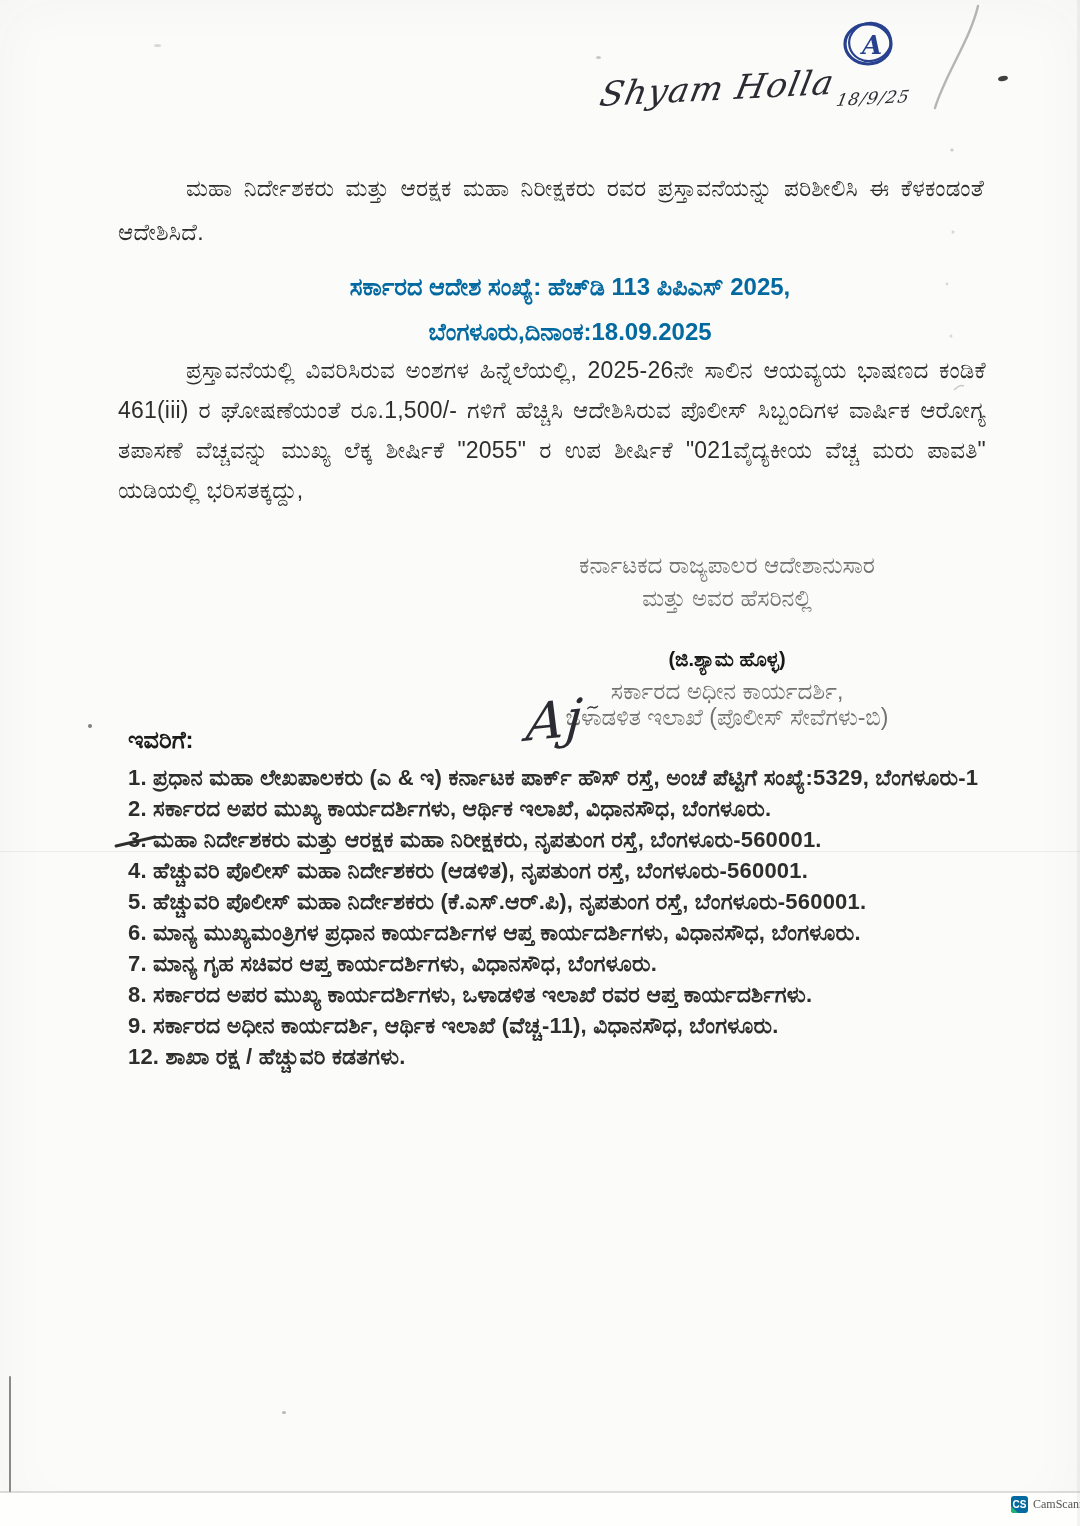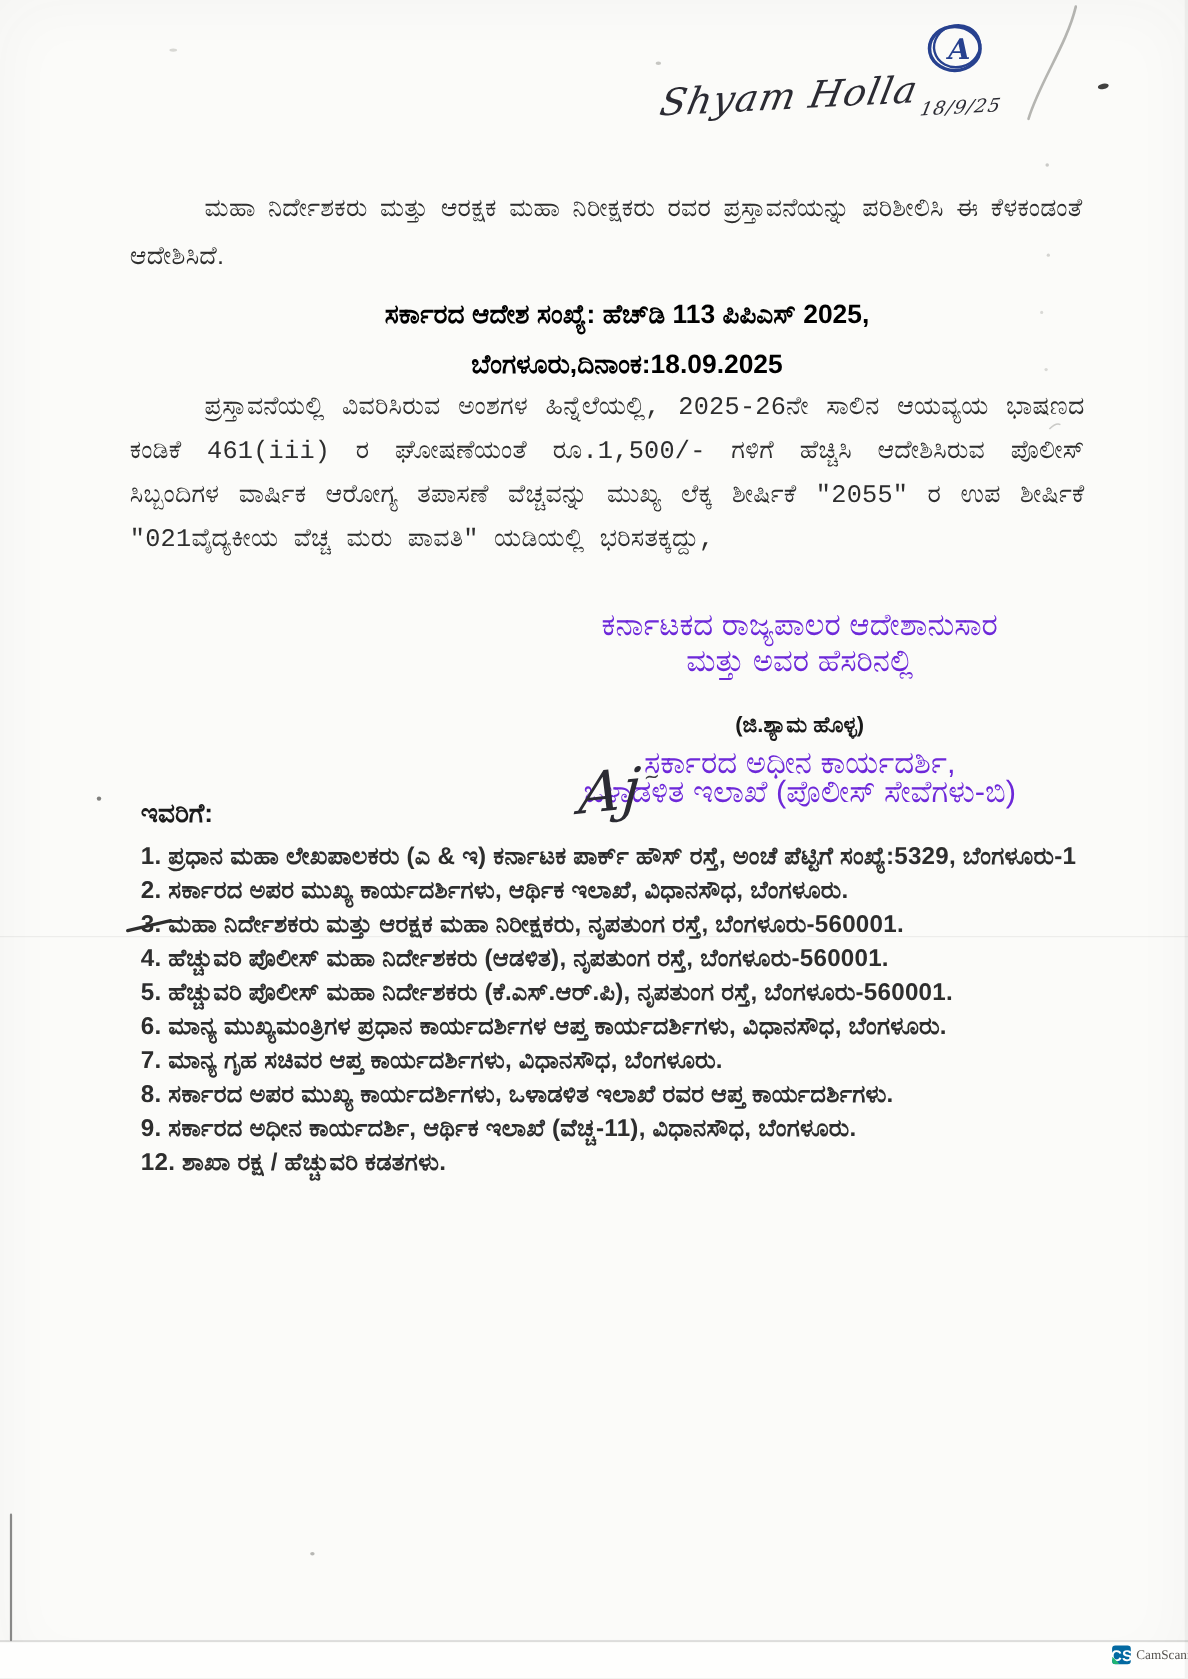--- a/index.html
+++ b/index.html
@@ -9,26 +9,26 @@
     background:#e9e9e7;
   }
   .page {
     position:relative; width:1080px; height:1526px; overflow:hidden;
     background:#fbfbf9;
     box-shadow:inset 0 0 60px rgba(60,60,55,0.035);
     color:#2c2c2c;
   }
   .txt { position:absolute; font-size:23px; line-height:44px; color:#2e2e2e; }
   .para1 { left:118px; top:166px; width:866px; text-indent:68px; text-align:justify; letter-spacing:0.2px; }
-  .heading { left:90px; width:960px; text-align:center; font-weight:bold; color:#000000; font-size:24px; line-height:30px; }
+  .heading { left:90px; width:960px; text-align:center; font-weight:bold; color:#0369a1; font-size:24px; line-height:30px; }
   .h1 { top:272px; }
   .h2 { top:317px; }
-  .para2 { left:118px; top:350px; width:868px; line-height:40px; text-indent:68px; text-align:justify; letter-spacing:0.2px;font-family:Liberation Mono, monospace; }
+  .para2 { left:118px; top:350px; width:868px; line-height:40px; text-indent:68px; text-align:justify; letter-spacing:0.2px; }
   .sigblock { position:absolute; left:507px; width:440px; text-align:center; }
-  .sig-line { position:absolute; left:0; width:100%; font-size:28px; color:#6d28d9; }
+  .sig-line { position:absolute; left:0; width:100%; font-size:23px; color:#737373; }
   .sig-name { font-weight:bold; color:#191919; font-size:20px; }
   .handwriting {
     font-family:"DejaVu Serif",serif; font-style:italic; color:#2b2b33;
     transform:skewX(-14deg) rotate(-3deg); display:inline-block;
     letter-spacing:1px;
   }
   .signature-text { position:absolute; left:95px; top:68px; font-size:34px; white-space:nowrap; }
   .signature-date { position:absolute; left:330px; top:88px; font-size:17px; white-space:nowrap; }
   .initials { position:absolute; left:527px; top:690px; font-size:52px; transform:skewX(-10deg) rotate(-6deg); }
   .initials-extra { position:absolute; left:585px; top:696px; font-size:18px; color:#3a3a40; transform:rotate(-8deg); }
@@ -48,21 +48,21 @@
   .bottom-strip { position:absolute; left:0; top:1493px; width:1080px; height:33px; background:#fefefd; }
   .left-crease { position:absolute; left:9px; top:1376px; width:2px; height:116px; background:rgba(45,45,45,0.55); border-radius:2px; }
   .right-edge { position:absolute; right:0; top:0; width:3px; height:1526px; background:rgba(100,100,95,0.07); }
   .crease-svg { position:absolute; left:890px; top:0; }
   .circled-letter { position:absolute; left:836px; top:16px; }
   .circled-letter text { font-family:"DejaVu Serif",serif; font-style:italic; font-weight:bold; }
   
   .camscanner { position:absolute; left:1011px; top:1496px; display:flex; align-items:center; }
   .cs-badge {
     position:relative; width:17px; height:17px; background:#0369a1; border-radius:3px;
-    color:#ffffff; font-size:14px; font-weight:bold; display:flex; align-items:center; justify-content:center;
+    color:#ffffff; font-size:10px; font-weight:bold; display:flex; align-items:center; justify-content:center;
   }
   .cs-badge::after {
     content:""; position:absolute; left:0; bottom:0; width:0; height:0;
     border-left:7px solid #1fb573; border-top:7px solid transparent;
     border-bottom-left-radius:3px;
   }
   .cs-label { margin-left:5px; font-size:12px; color:#55524e; font-family:"Liberation Serif",serif; }
 </style>
 </head>
 <body>

